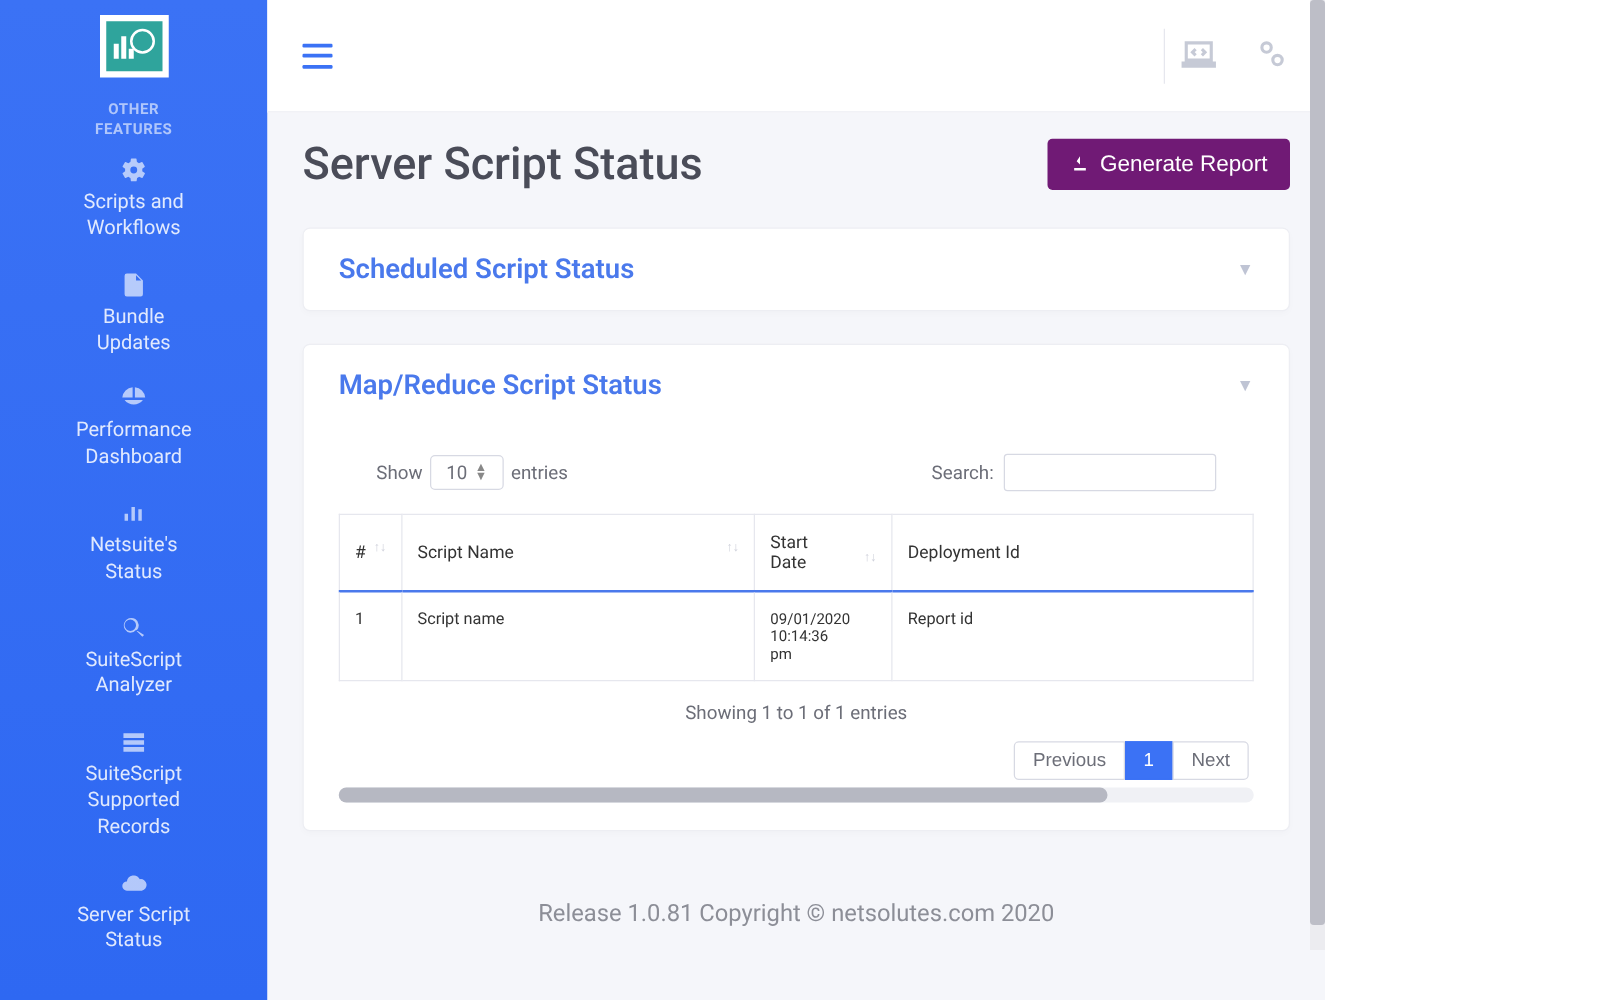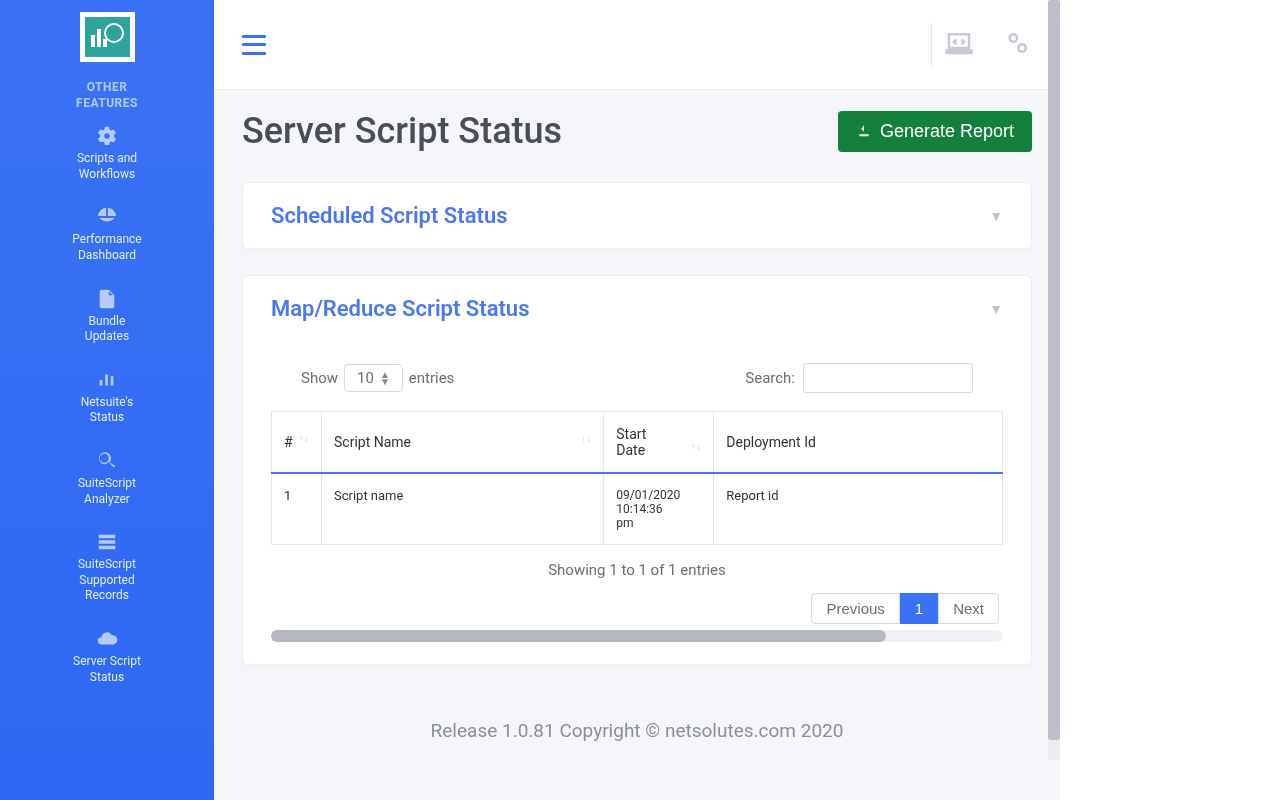--- a/index.html
+++ b/index.html
@@ -6,35 +6,35 @@
 body { font-family: -apple-system, BlinkMacSystemFont, "Segoe UI", Roboto, Arial, sans-serif; background: #fff; color: #333; overflow: hidden; }
 .app { display: flex; width: 1060px; height: 800px; position: relative; }
 .sidebar { width: 214px; background: linear-gradient(180deg,#3b72f5 0%, #2e68f2 100%); display: flex; flex-direction: column; align-items: center; padding-top: 12px; flex-shrink: 0; overflow-y: auto;}
 .logo-box { width: 55px; height: 50px; background: #fff; display:flex; align-items:center; justify-content:center; margin-bottom: 18px; }
 .logo-inner { width:45px; height:40px; background:#2fa49c; position:relative; overflow:hidden;}
 .logo-inner .circ { position:absolute; right:6px; top:6px; width:20px; height:20px; border:2px solid #fff; border-radius:50%; }
 .logo-inner .bar1 { position:absolute; left:6px; bottom:10px; width:4px; height:12px; background:#fff;}
 .logo-inner .bar2 { position:absolute; left:12px; bottom:10px; width:4px; height:18px; background:#fff;}
 .logo-inner .bar3 { position:absolute; left:18px; bottom:10px; width:4px; height:8px; background:#fff;}
 .section-label { font-size: 12px; color: rgba(255,255,255,0.6); text-align:center; font-weight: 700; letter-spacing: .5px; line-height:1.3; margin-bottom: 8px;}
-.nav-item { width: 100%; text-align:center; padding: 6px 8px 18px 8px; color: rgba(255,255,255,0.85); cursor:pointer; font-size: 12px; line-height:1.3; }
+.nav-item { width: 100%; text-align:center; padding: 6px 8px 18px 8px; color: rgba(255,255,255,0.85); cursor:pointer; font-size: 16px; line-height:1.3; }
 .nav-item .ico { display:block; margin: 0 auto 4px auto; width:22px; height:22px; opacity:.75; }
 .nav-item svg { fill: currentColor; }
 .main { flex:1; background:#f5f6fa; display:flex; flex-direction:column; min-width:0;}
 .topbar { background:#fff; height:90px; display:flex; align-items:center; padding: 0 28px; border-bottom: 1px solid #edeef3;}
 .hamburger { width:24px; height:20px; cursor:pointer; display:flex; flex-direction:column; justify-content:space-between;}
 .hamburger span { height:3px; width:100%; background:#3b72f5; border-radius:1px;}
 .topbar-spacer { flex:1; }
 .topbar-icons { display:flex; gap: 28px; align-items:center; height: 44px; }
 .tb-sep { width:1px; height:44px; background:#e6e7ee; margin-right: 12px;}
 .topbar-icons svg { fill:#c6cad6; width:30px; height:30px;}
 .content { padding: 20px 28px; flex:1; overflow-y: auto;}
 .page-head { display:flex; justify-content:space-between; align-items:center; margin-bottom: 30px;}
 .page-title { font-size: 36px; font-weight: 500; color:#4a4c58;}
-.btn-primary { background:#15803d; color:#fff; border:none; border-radius:4px; font-size:18px; font-weight:500; padding: 10px 18px; cursor:pointer; display:flex; align-items:center; gap:8px;}
+.btn-primary { background:#701a75; color:#fff; border:none; border-radius:4px; font-size:18px; font-weight:500; padding: 10px 18px; cursor:pointer; display:flex; align-items:center; gap:8px;}
 .btn-primary svg { fill:#fff; width:16px; height:16px;}
 .card { background:#fff; border:1px solid #edeef3; border-radius:6px; margin-bottom: 26px; box-shadow: 0 2px 6px rgba(0,0,0,0.02);}
 .card-head { display:flex; justify-content:space-between; align-items:center; padding: 20px 28px; }
 .card-title { font-size: 22px; font-weight:600; color:#4a79ec;}
 .chev { color:#bfc4d4; font-size: 14px;}
 .card-body { padding: 12px 28px 22px 28px;}
 .controls { display:flex; justify-content:space-between; align-items:center; padding: 10px 30px 18px 30px; font-size:15px; color:#6c6e78;}
 .controls .left { display:flex; align-items:center; gap:6px;}
 .select-wrap { display:inline-flex; align-items:center; border:1px solid #d7d9e3; border-radius:4px; padding: 4px 12px; gap:6px;}
 .select-caret { font-size:10px; color:#888; line-height:.7;}
@@ -80,31 +80,31 @@
 
     <div class="nav-item">
       <span class="ico"><svg viewBox="0 0 24 24">
               <path d="M19.4 13a7 7 0 00.1-1 7 7 0 00-.1-1l2.1-1.6a.5.5 0 00.1-.6l-2-3.5a.5.5 0 00-.6-.2l-2.5 1a7 7 0 00-1.7-1l-.4-2.6A.5.5 0 0014 2h-4a.5.5 0 00-.5.4L9.1 5a7 7 0 00-1.7 1l-2.5-1a.5.5 0 00-.6.2l-2 3.5a.5.5 0 00.1.6L4.5 11a7 7 0 000 2l-2.1 1.6a.5.5 0 00-.1.6l2 3.5a.5.5 0 00.6.2l2.5-1a7 7 0 001.7 1l.4 2.6a.5.5 0 00.5.4h4a.5.5 0 00.5-.4l.4-2.6a7 7 0 001.7-1l2.5 1a.5.5 0 00.6-.2l2-3.5a.5.5 0 00-.1-.6zM12 15a3 3 0 113-3 3 3 0 01-3 3z"></path>
             </svg></span>
       <span style="white-space:pre-line;">Scripts and
 Workflows</span>
     </div>
     <div class="nav-item">
       <span class="ico"><svg viewBox="0 0 24 24">
+              <path d="M14 2H6a2 2 0 00-2 2v16a2 2 0 002 2h12a2 2 0 002-2V8zM14 8V3.5L18.5 8z"></path>
+            </svg></span>
+      <span style="white-space:pre-line;">Bundle
+Updates</span>
+    </div>
+    <div class="nav-item">
+      <span class="ico"><svg viewBox="0 0 24 24">
               <path d="M11 2v9H2a10 10 0 019-9zM13 2a10 10 0 019 9h-9zM4 13h16a10 10 0 01-16 0z"></path>
             </svg></span>
       <span style="white-space:pre-line;">Performance
 Dashboard</span>
-    </div>
-    <div class="nav-item">
-      <span class="ico"><svg viewBox="0 0 24 24">
-              <path d="M14 2H6a2 2 0 00-2 2v16a2 2 0 002 2h12a2 2 0 002-2V8zM14 8V3.5L18.5 8z"></path>
-            </svg></span>
-      <span style="white-space:pre-line;">Bundle
-Updates</span>
     </div>
     <div class="nav-item">
       <span class="ico"><svg viewBox="0 0 24 24">
               <path d="M4 18h3v-6H4zM10 18h3V6h-3zM16 18h3v-10h-3z"></path>
             </svg></span>
       <span style="white-space:pre-line;">Netsuite's
 Status</span>
     </div>
     <div class="nav-item">
       <span class="ico"><svg viewBox="0 0 24 24">

